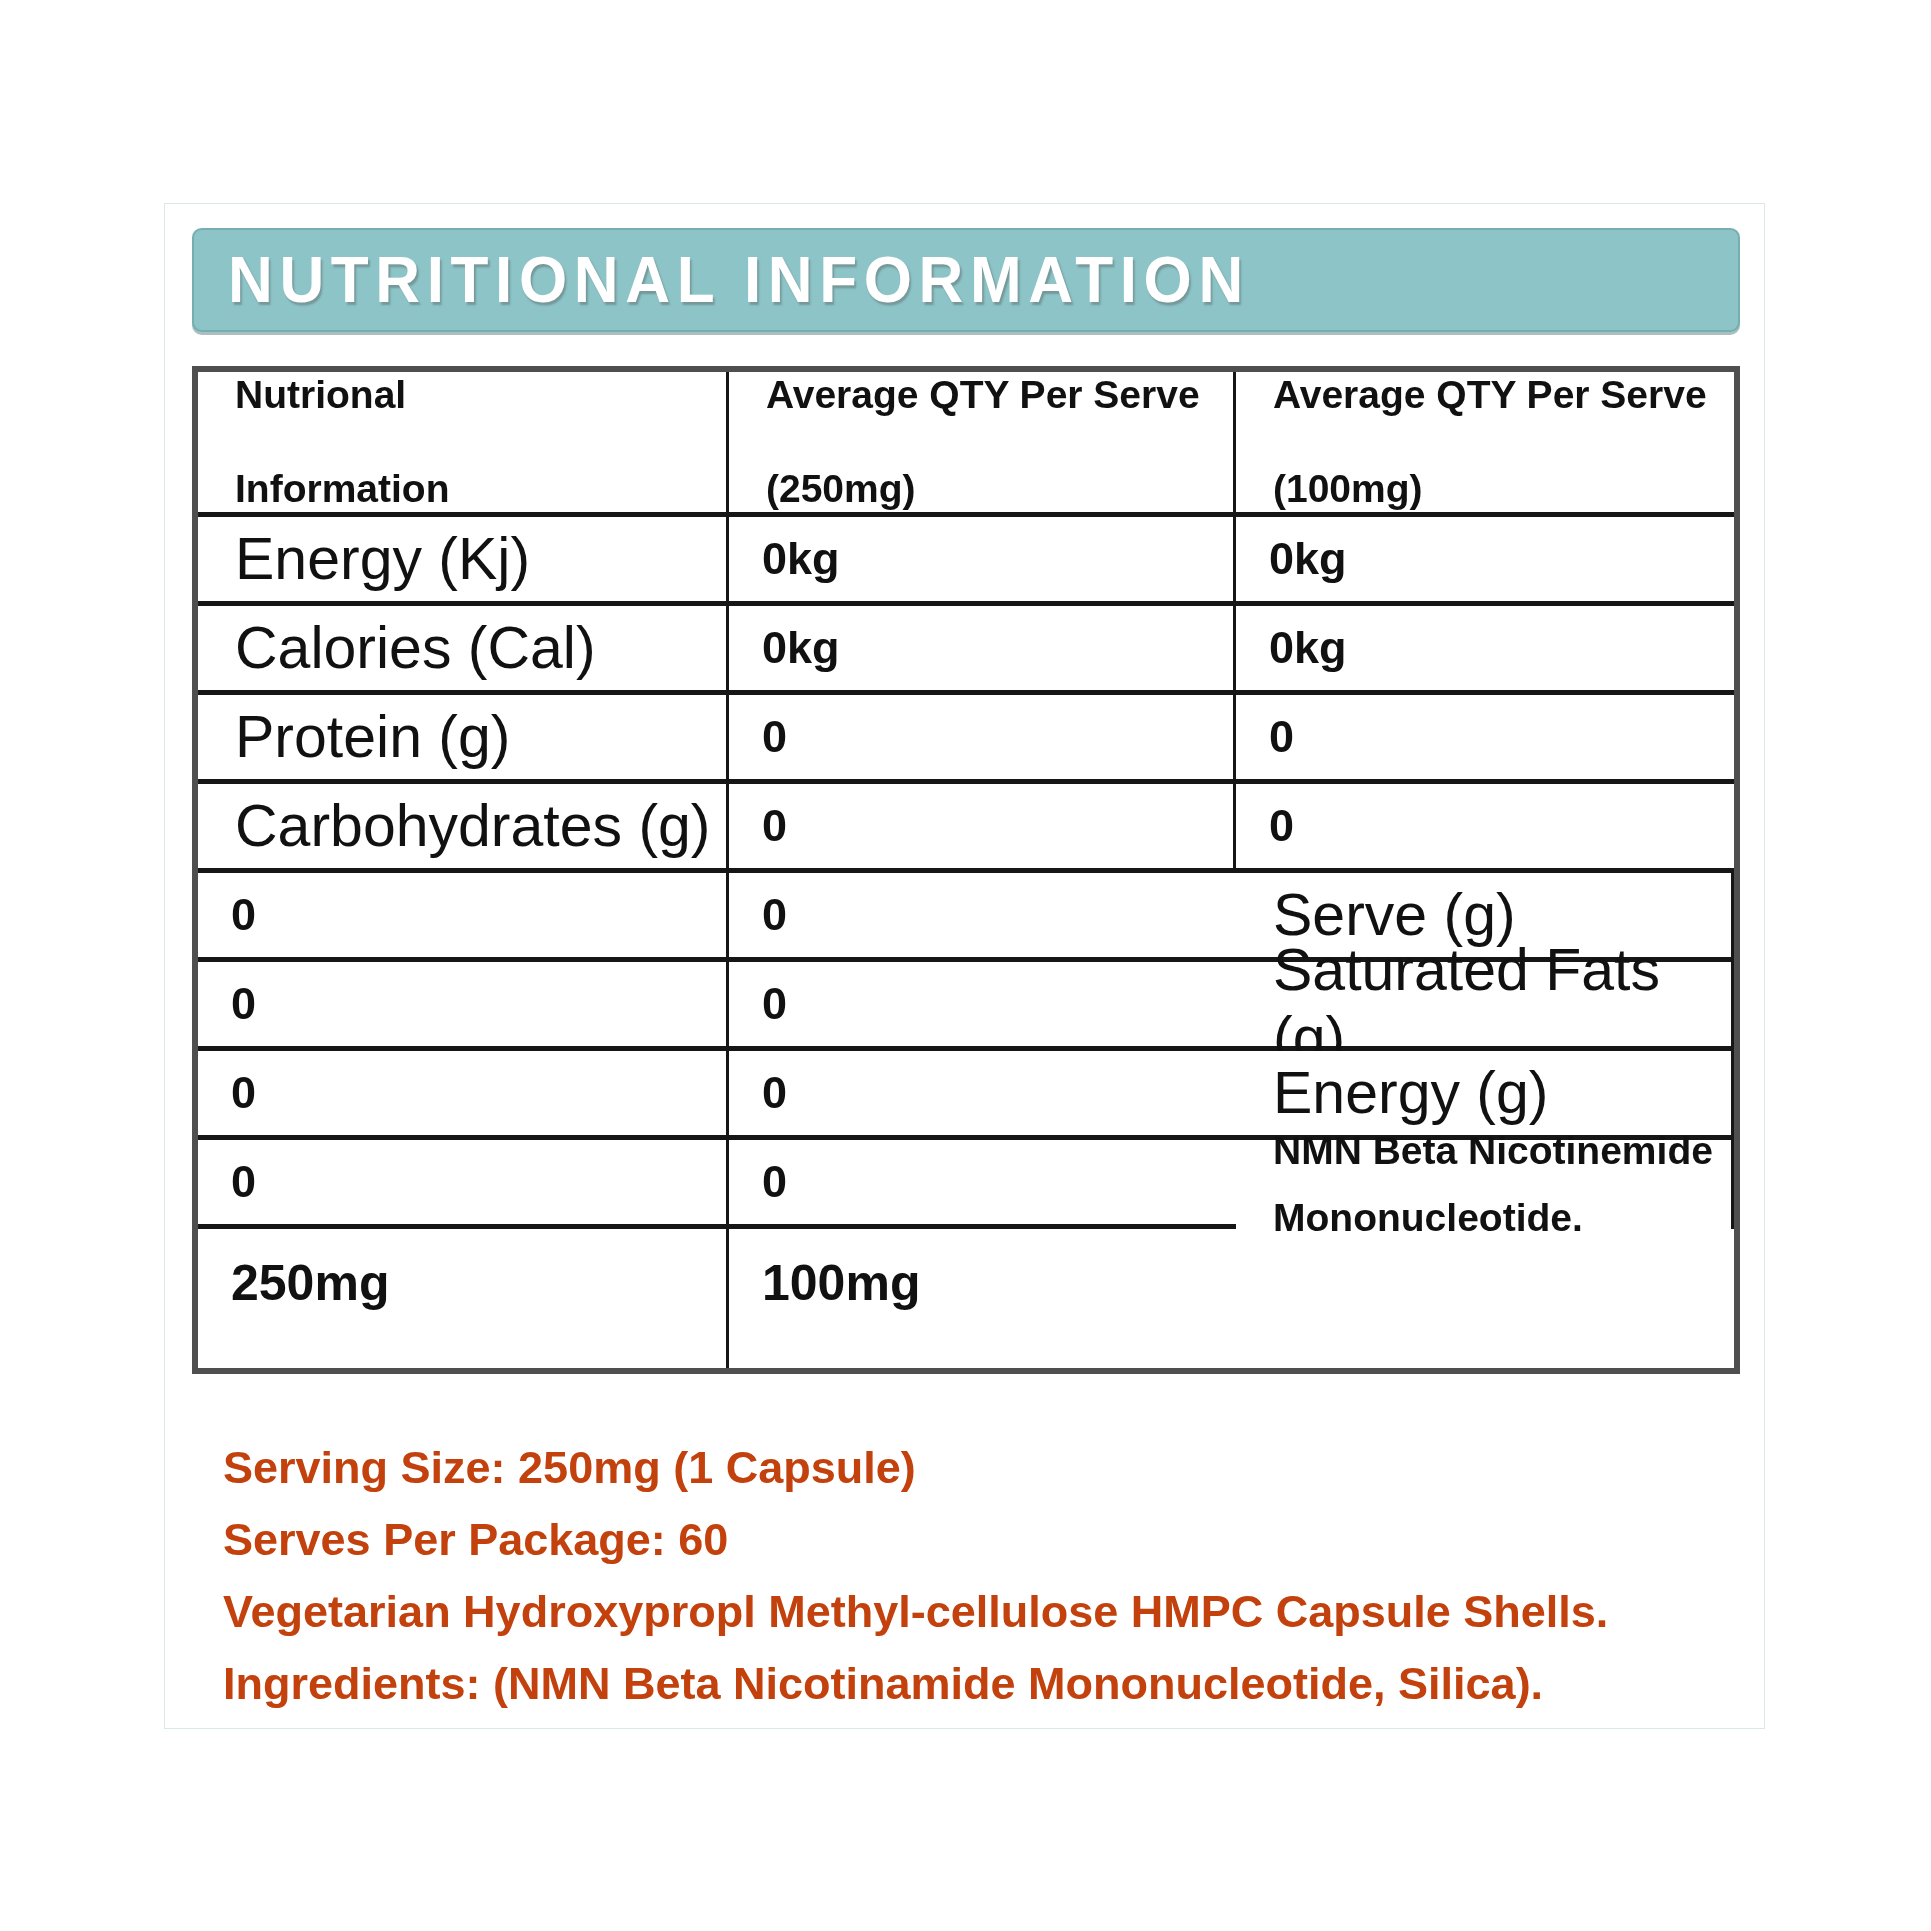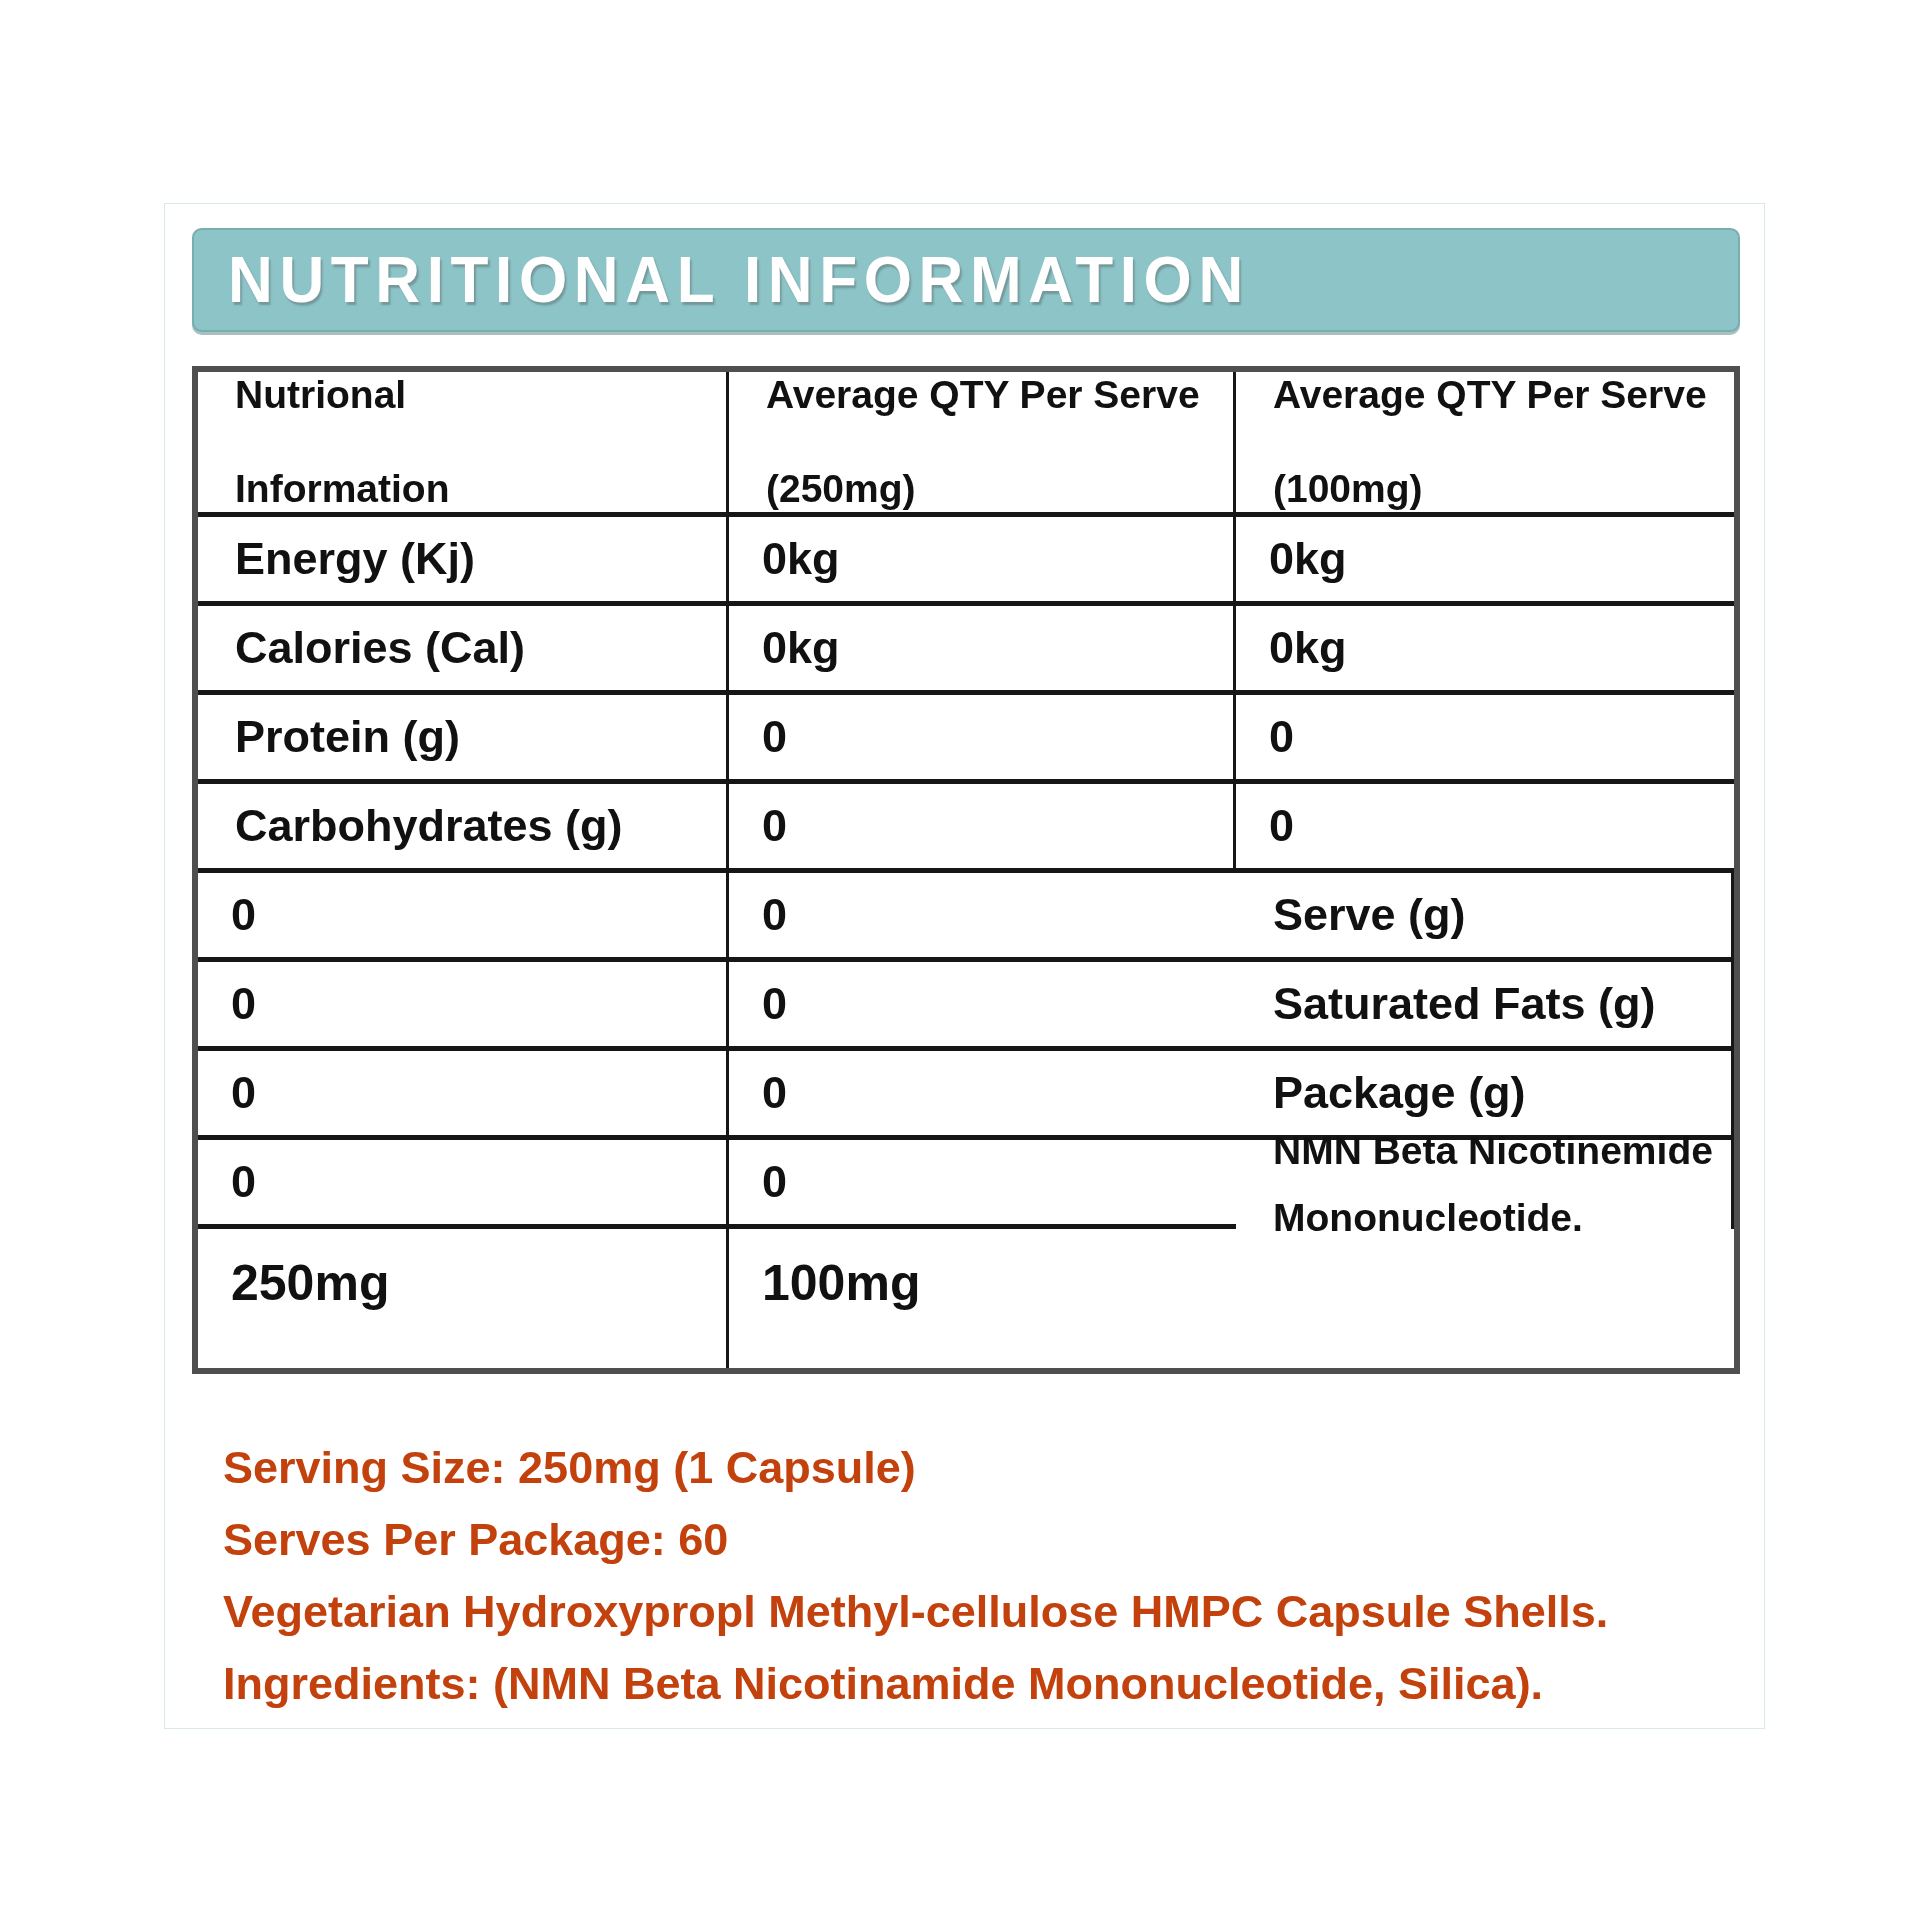--- a/index.html
+++ b/index.html
@@ -79,22 +79,22 @@
     flex-direction: column;
     align-items: flex-start;
     justify-content: center;
     font-size: 39px;
     font-weight: bold;
     line-height: 1.28;
     gap: 44px;
   }
   .cell.header .hline { display: block; }
   .cell.label {
-    font-size: 45px;
-    font-weight: bold;
+    font-size: 59px;
+    font-weight: normal;
   }
   .cell.value {
     font-size: 45px;
     font-weight: bold;
     padding-left: 33px;
   }
   .cell.nmn-label {
     font-size: 39px;
     font-weight: bold;
     line-height: 1.7;
@@ -162,21 +162,21 @@
       <div class="cell value last-col">0</div>
 
       <div class="cell label">Serve (g)</div>
       <div class="cell value">0</div>
       <div class="cell value last-col">0</div>
 
       <div class="cell label">Saturated Fats (g)</div>
       <div class="cell value">0</div>
       <div class="cell value last-col">0</div>
 
-      <div class="cell label">Package (g)</div>
+      <div class="cell label">Energy (g)</div>
       <div class="cell value">0</div>
       <div class="cell value last-col">0</div>
 
       <div class="cell nmn-label last-row">NMN Beta Nicotinemide Mononucleotide.</div>
       <div class="cell value nmn-value last-row">250mg</div>
       <div class="cell value nmn-value last-col last-row">100mg</div>
 
     </div>
 
     <div class="footer">

